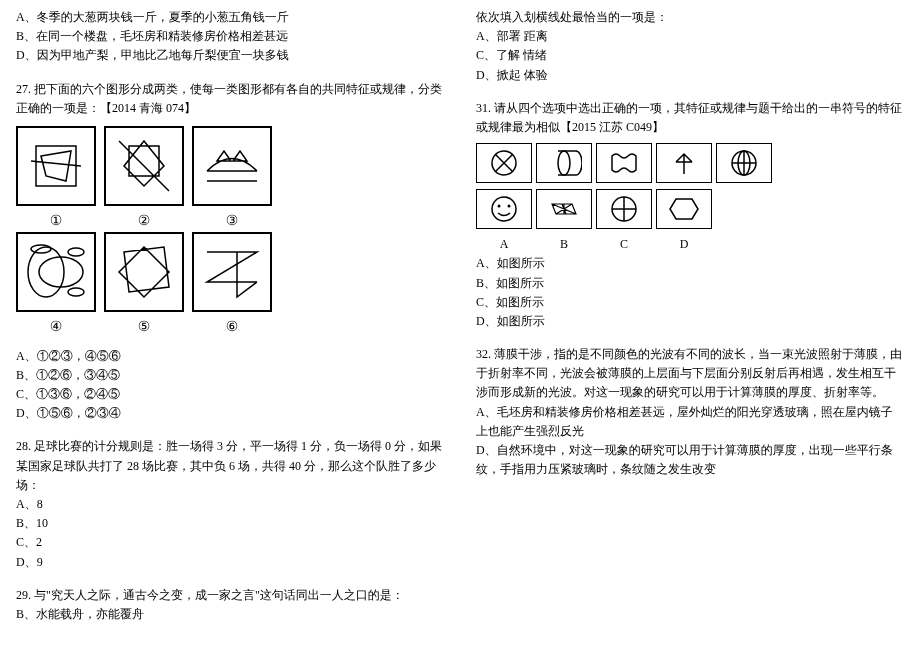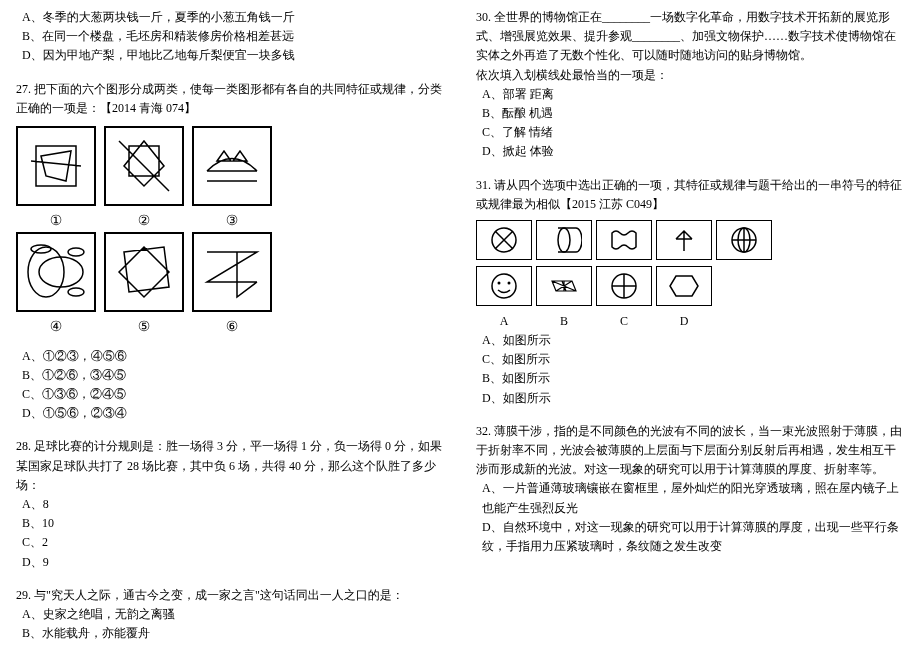--- a/index.html
+++ b/index.html
@@ -1,20 +1,20 @@
 <!DOCTYPE html>
 <html><head>
   <meta charset="utf-8">
   <style>
     * { margin: 0; padding: 0; box-sizing: border-box; }
     body { font-family: "SimSun", serif; font-size: 12px; width: 920px; height: 651px; background: #fff; color: #000; line-height: 1.6; }
     .page { display: flex; width: 100%; height: 100%; }
     .col { flex: 1; padding: 8px 16px; }
     .q { margin-bottom: 14px; }
-    .opt { margin-left: 6px; }
+    .opt { margin-left: 0; }
     .figures { margin: 8px 0; }
     .figrow { display: flex; gap: 8px; margin-bottom: 4px; }
     .figbox { width: 80px; height: 80px; border: 2px solid #000; display: flex; align-items: center; justify-content: center; }
     .figlabel { text-align: center; width: 80px; font-size: 14px; }
     .labels { display: flex; gap: 8px; }
     .q31fig { display: flex; gap: 4px; margin: 6px 0; }
     .q31box { width: 56px; height: 40px; border: 1.5px solid #000; display: flex; align-items: center; justify-content: center; }
     .q31labels { display: flex; gap: 4px; }
     .q31label { width: 56px; text-align: center; }
   </style>
@@ -90,32 +90,29 @@
     <div class="q">
       <div>28. 足球比赛的计分规则是：胜一场得 3 分，平一场得 1 分，负一场得 0 分，如果某国家足球队共打了 28 场比赛，其中负 6 场，共得 40 分，那么这个队胜了多少场：</div>
       <div class="opt">A、8</div>
       <div class="opt">B、10</div>
       <div class="opt">C、2</div>
       <div class="opt">D、9</div>
     </div>
 
     <div class="q">
       <div>29. 与"究天人之际，通古今之变，成一家之言"这句话同出一人之口的是：</div>
-      <div class="opt">A、史家之绝唱，无韵之离骚</div>
       <div class="opt">B、水能载舟，亦能覆舟</div>
 
     </div>
   </div>
 
   <div class="col">
     <div class="q">
-      <div>30. 全世界的博物馆正在________一场数字化革命，用数字技术开拓新的展览形式、增强展览效果、提升参观________、加强文物保护……数字技术使博物馆在实体之外再造了无数个性化、可以随时随地访问的贴身博物馆。</div>
       <div>依次填入划横线处最恰当的一项是：</div>
       <div class="opt">A、部署 距离</div>
-      <div class="opt">B、酝酿 机遇</div>
       <div class="opt">C、了解 情绪</div>
       <div class="opt">D、掀起 体验</div>
     </div>
 
     <div class="q">
       <div>31. 请从四个选项中选出正确的一项，其特征或规律与题干给出的一串符号的特征或规律最为相似【2015 江苏 C049】</div>
       <div class="q31fig">
         <div class="q31box">
             <svg width="36" height="30" viewBox="0 0 36 30">
               <circle cx="18" cy="15" r="12" stroke="#000" fill="none" stroke-width="1.5"></circle>
@@ -172,25 +169,25 @@
             </svg>
           </div>
       </div>
       <div class="q31labels">
         <div class="q31label">A</div>
         <div class="q31label">B</div>
         <div class="q31label">C</div>
         <div class="q31label">D</div>
       </div>
       <div class="opt">A、如图所示</div>
+      <div class="opt">B、如图所示</div>
       <div class="opt">C、如图所示</div>
-      <div class="opt">B、如图所示</div>
       <div class="opt">D、如图所示</div>
     </div>
 
     <div class="q">
       <div>32. 薄膜干涉，指的是不同颜色的光波有不同的波长，当一束光波照射于薄膜，由于折射率不同，光波会被薄膜的上层面与下层面分别反射后再相遇，发生相互干涉而形成新的光波。对这一现象的研究可以用于计算薄膜的厚度、折射率等。</div>
-      <div class="opt">A、一片普通薄玻璃镶嵌在窗框里，屋外灿烂的阳光穿透玻璃，照在屋内镜子上也能产生强烈反光</div>
+      <div class="opt">A、毛坯房和精装修房价格相差甚远，屋外灿烂的阳光穿透玻璃，照在屋内镜子上也能产生强烈反光</div>
       <div class="opt">D、自然环境中，对这一现象的研究可以用于计算薄膜的厚度，出现一些平行条纹，手指用力压紧玻璃时，条纹随之发生改变</div>
     </div>
 
   </div>
 </div>
 
 </body></html>

